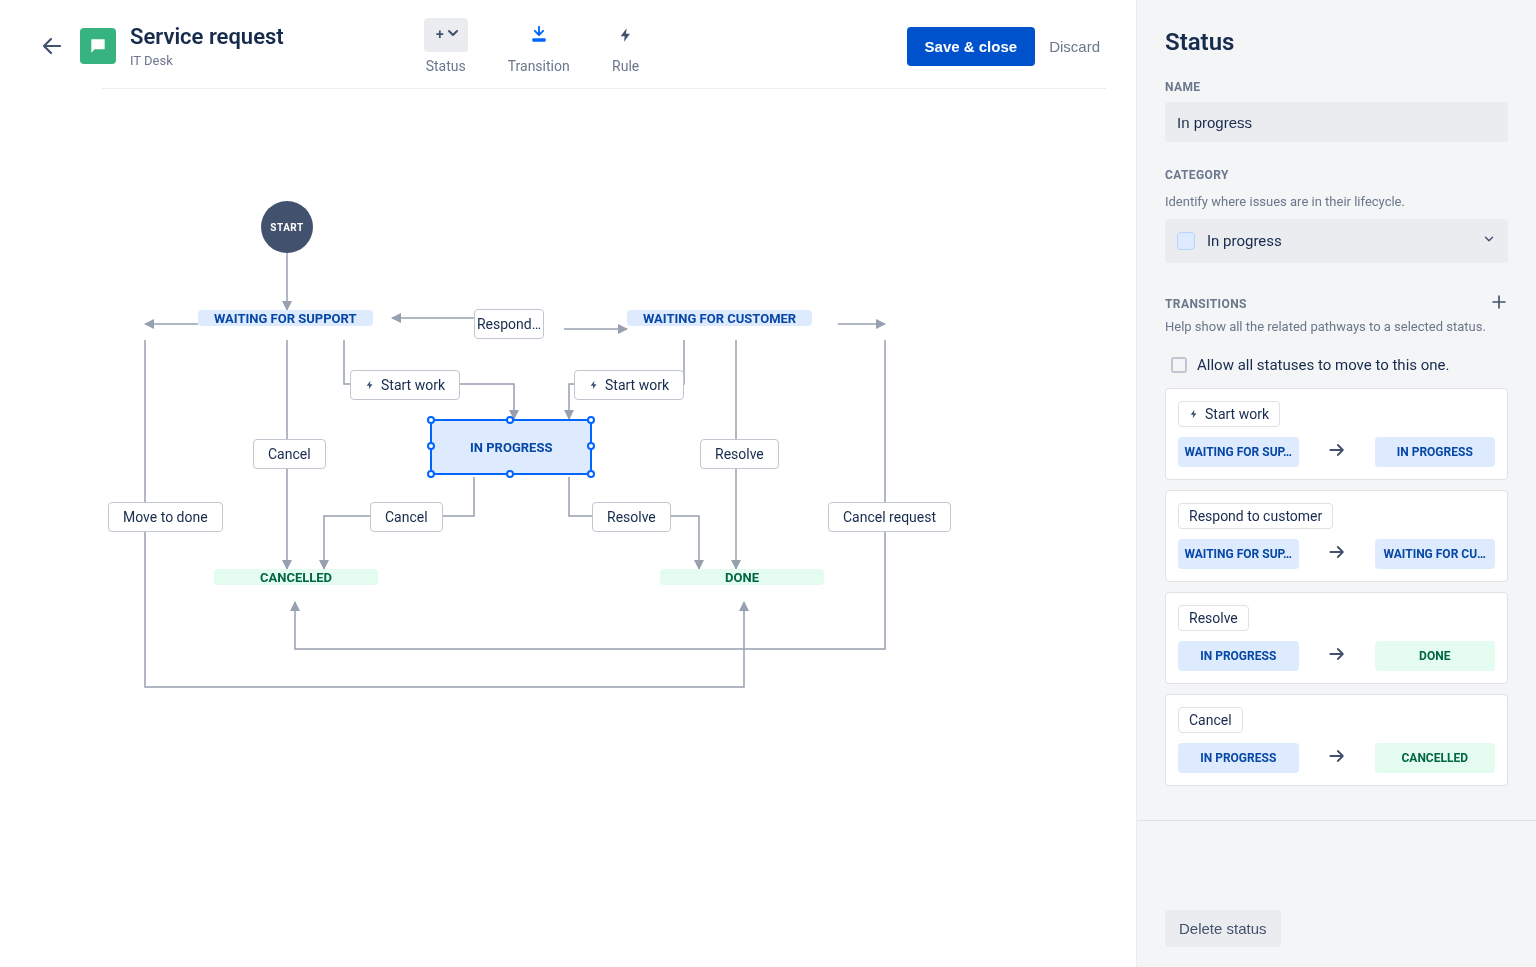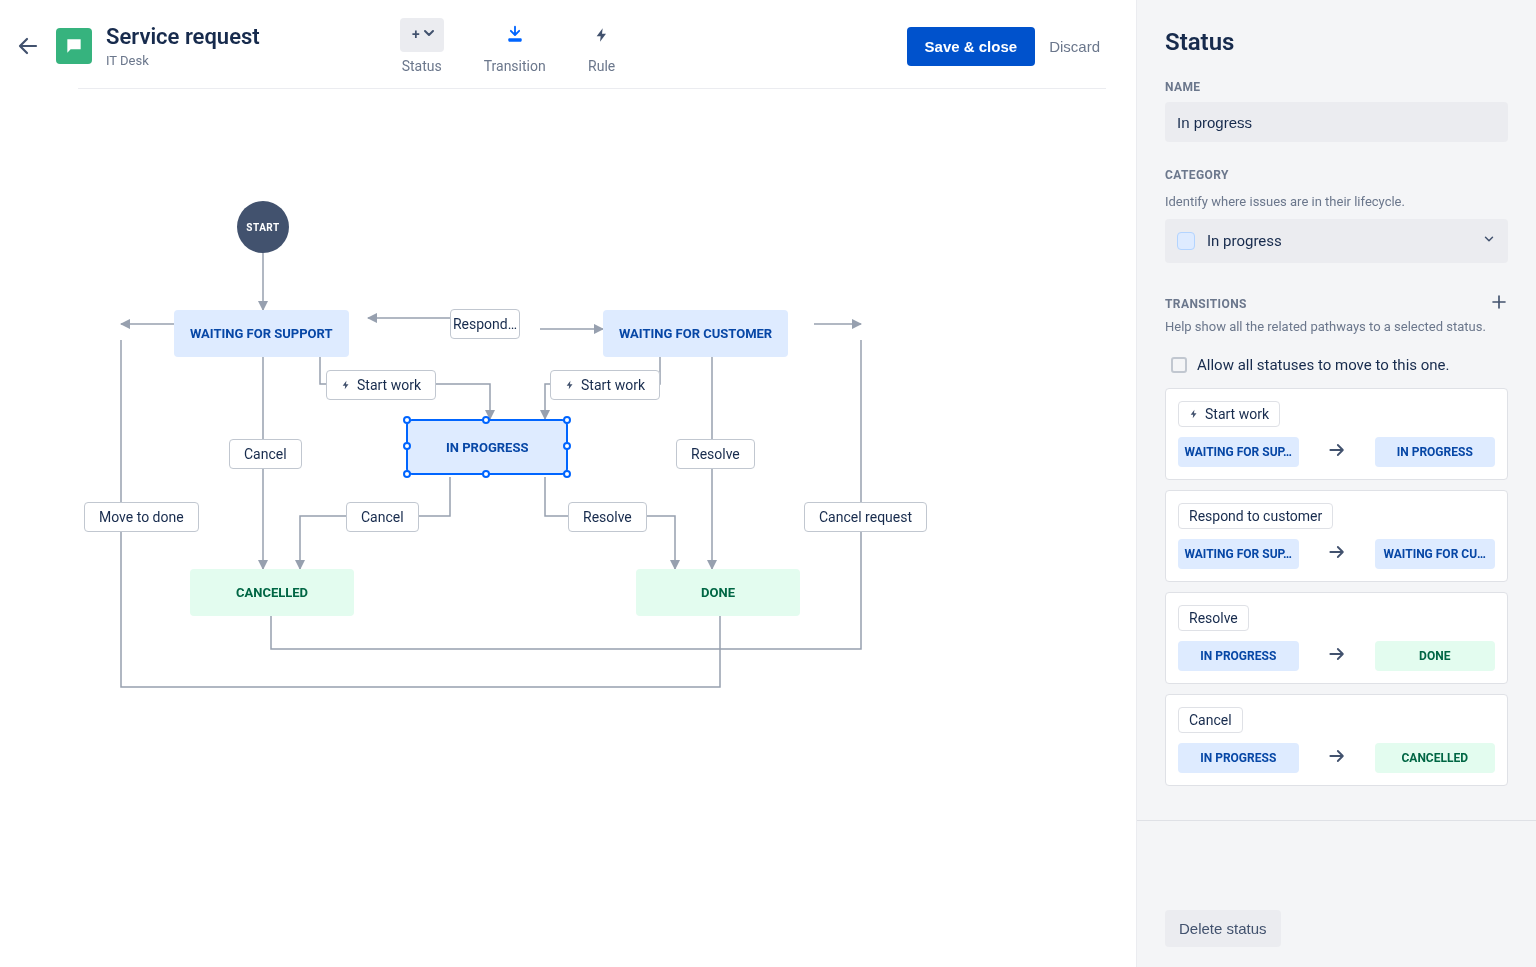--- a/index.html
+++ b/index.html
@@ -12,21 +12,21 @@
     --primary:#0052CC;
     --blue-lozenge:#DEEBFF;
     --blue-lozenge-text:#0747A6;
     --green-lozenge:#E3FCEF;
     --green-lozenge-text:#006644;
     --selected:#0065FF;
     --divider:#EBECF0;
   }
   *{box-sizing:border-box;}
   html,body{margin:0;height:100%;font-family:-apple-system,BlinkMacSystemFont,"Segoe UI",Roboto,Oxygen,Ubuntu,sans-serif;color:var(--text);background:var(--bg);}
-  .app{display:flex;width:1536px;height:967px;overflow:hidden;}
+  .app{display:flex;width:1536px;height:967px;overflow:hidden;padding-left:24px;}
   
   .main{flex:1;display:flex;flex-direction:column;min-width:0;}
   .header{display:flex;align-items:center;padding:18px 0 14px 0;margin:0 0 0 0;}
   .back-arrow{width:56px;display:flex;align-items:center;justify-content:center;cursor:pointer;color:var(--muted2);}
   .app-icon{width:36px;height:36px;border-radius:4px;background:#36B37E;display:flex;align-items:center;justify-content:center;margin-right:14px;}
   .app-icon svg{width:20px;height:20px;}
   .title-block h1{font-size:22px;font-weight:600;margin:0;line-height:1.2;}
   .title-block .sub{font-size:13px;color:var(--muted);margin-top:2px;}
   .tool-group{display:flex;gap:40px;margin-left:140px;}
   .tool{display:flex;flex-direction:column;align-items:center;gap:6px;cursor:pointer;}
@@ -35,21 +35,21 @@
   .tool .box svg{display:block;}
   .tool .lbl{font-size:14px;color:var(--muted);}
   .header-actions{margin-left:auto;margin-right:30px;display:flex;align-items:center;gap:8px;}
   .btn-primary{background:var(--primary);color:#fff;border:none;border-radius:4px;font-size:15px;font-weight:600;padding:11px 18px;cursor:pointer;}
   .btn-subtle{background:transparent;border:none;font-size:15px;color:var(--muted);cursor:pointer;}
   .divider-h{height:1px;background:var(--divider);margin:0 30px 0 78px;}
   
   .canvas{flex:1;position:relative;overflow:hidden;}
   .node,.trans-label,.start-node{position:absolute;}
   .start-node{width:52px;height:52px;border-radius:50%;background:#42526E;color:#fff;display:flex;align-items:center;justify-content:center;font-size:10px;font-weight:700;letter-spacing:.5px;}
-  .node{height:47px;border-radius:4px;padding:0 16px;display:flex;align-items:center;justify-content:center;font-size:13px;font-weight:700;cursor:pointer;}
+  .node{height:16px;border-radius:4px;padding:0 16px;display:flex;align-items:center;justify-content:center;font-size:13px;font-weight:700;cursor:pointer;}
   .node.blue{background:var(--blue-lozenge);color:var(--blue-lozenge-text);}
   .node.green{background:var(--green-lozenge);color:var(--green-lozenge-text);}
   .node.selected{border:2px solid var(--selected);border-radius:6px;height:56px;padding:0 38px;}
   .sel-handle{position:absolute;width:8px;height:8px;border-radius:50%;background:#fff;border:2px solid var(--selected);}
   .trans-label{height:30px;border:1px solid var(--line);background:#fff;border-radius:4px;padding:0 14px;display:flex;align-items:center;justify-content:center;font-size:14px;color:var(--text);white-space:nowrap;cursor:pointer;}
   .trans-label.rule svg{margin-right:6px;}
   svg.edges{position:absolute;inset:0;width:100%;height:100%;pointer-events:none;}
   
   .sidebar{width:400px;flex:none;background:var(--panel);border-left:1px solid var(--divider);padding:28px 28px 20px 28px;display:flex;flex-direction:column;overflow:auto;}
   .sidebar h2{font-size:24px;font-weight:600;margin:0 0 24px;}

